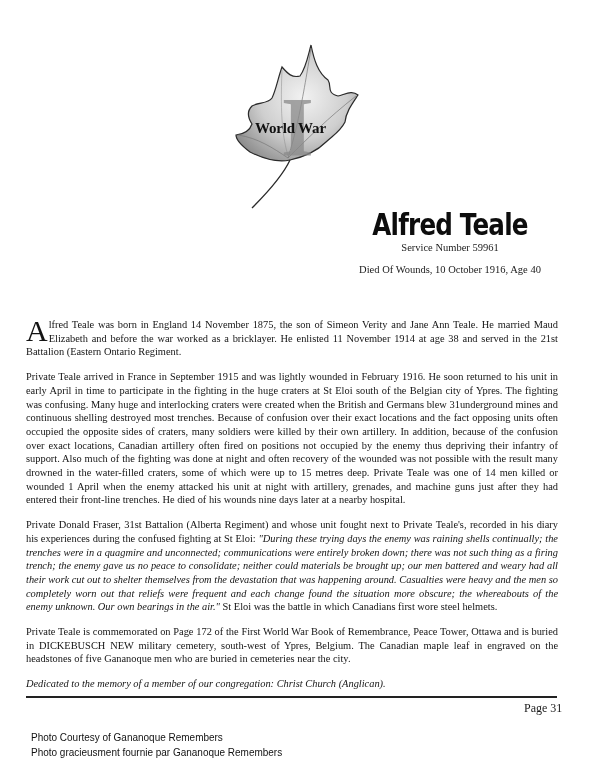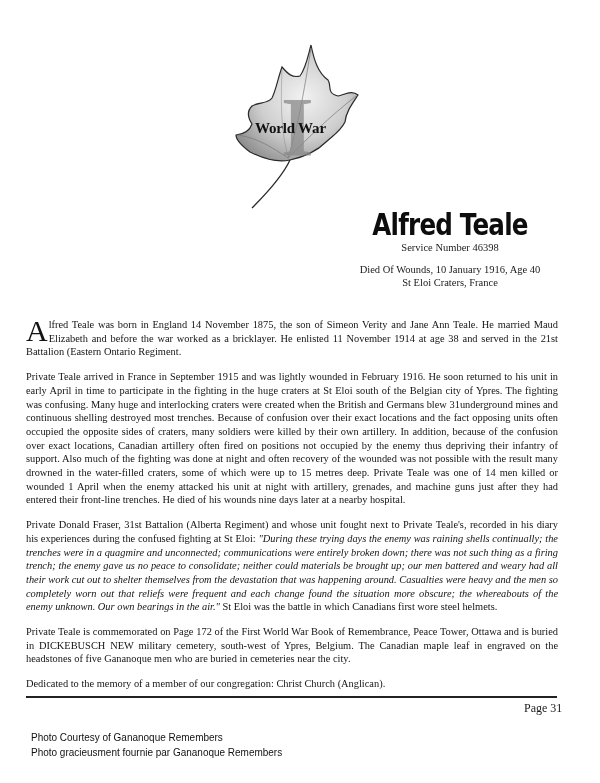--- a/index.html
+++ b/index.html
@@ -26,21 +26,21 @@
   .death { font-size: 10.5px; line-height: 13px; margin-top: 8px; }
   .body-text {
     position: absolute; left: 26px; top: 318px; width: 532px;
     font-size: 10.4px; line-height: 13.7px; text-align: justify; color: #141414;
   }
   .body-text p { margin: 0 0 11px 0; }
   .dropcap {
     float: left; font-size: 30px; line-height: 24px; margin: 1px 1px 0 0; font-weight: normal;
   }
   .quote { font-style: italic; }
-  .dedication { }
+  .dedication { font-style: italic; }
   .rule { position: absolute; left: 26px; top: 696px; width: 531px; height: 2px; background: #222; }
   .page-num { position: absolute; left: 524px; top: 701px; font-size: 12px; }
   .credits {
     position: absolute; left: 31px; top: 730px; font-family: "Liberation Sans", sans-serif;
     font-size: 10.5px; line-height: 15px; color: #111; transform: scaleX(0.95); transform-origin: left;
   }
 </style>
 </head>
 <body>
 
@@ -57,23 +57,22 @@
   <path d="M60 120 C66 100 72 80 83 10" fill="none" stroke="#777" stroke-width="0.7"></path>
   <path d="M60 120 C80 100 100 80 128 58" fill="none" stroke="#777" stroke-width="0.7"></path>
   <path d="M60 120 C45 110 30 100 10 97" fill="none" stroke="#777" stroke-width="0.7"></path>
   <path d="M60 118 C55 100 52 80 54 32" fill="none" stroke="#888" stroke-width="0.5"></path>
 </svg>
 <div class="roman-i">I</div>
 <div class="leaf-title">World War</div>
 
 <div class="header-block">
   <div class="name">Alfred Teale</div>
-  <div class="service">Service Number 46398</div>
-  <div class="death">Died Of Wounds, 10 January 1916, Age 40</div>
-  <div class="rank">St Eloi Craters, France</div>
+  <div class="service">Service Number 59961</div>
+  <div class="death">Died Of Wounds, 10 October 1916, Age 40</div>
 </div>
 
 <div class="body-text">
   <p>
     <span class="dropcap">A</span><span>lfred Teale was born in England 14 November 1875, the son of Simeon Verity and Jane Ann Teale. He married Maud Elizabeth and before the war worked as a bricklayer. He enlisted 11 November 1914 at age 38 and served in the 21st Battalion (Eastern Ontario Regiment.</span>
   </p>
   <p>Private Teale arrived in France in September 1915 and was lightly wounded in February 1916. He soon returned to his unit in early April in time to participate in the fighting in the huge craters at St Eloi south of the Belgian city of Ypres. The fighting was confusing. Many huge and interlocking craters were created when the British and Germans blew 31underground mines and continuous shelling destroyed most trenches. Because of confusion over their exact locations and the fact opposing units often occupied the opposite sides of craters, many soldiers were killed by their own artillery. In addition, because of the confusion over exact locations, Canadian artillery often fired on positions not occupied by the enemy thus depriving their infantry of support.   Also much of the fighting was done at night and often recovery of the wounded was not possible with the result many drowned in the water-filled craters, some of which were up to 15 metres deep. Private Teale was one of 14 men killed or wounded 1 April when the enemy attacked his unit at night with artillery, grenades, and machine guns just after they had entered their front-line trenches. He died of his wounds nine days later at a nearby hospital.</p>
   <p><span>Private Donald Fraser, 31st Battalion (Alberta Regiment) and whose unit fought next to Private Teale's, recorded in his diary his experiences during the confused fighting at St Eloi: </span><span class="quote">"During these trying days the enemy was raining shells continually; the trenches were in a quagmire and unconnected; communications were entirely broken down; there was not such thing as a firing trench; the enemy gave us no peace to consolidate; neither could materials be brought up; our men battered and weary had all their work cut out to shelter themselves from the devastation that was happening around. Casualties were heavy and the men so completely worn out that reliefs were frequent and each change found the situation more obscure; the whereabouts of the enemy unknown. Our own bearings in the air."</span><span> St Eloi was the battle in which Canadians first wore steel helmets.</span></p>
   <p>Private Teale is commemorated on Page 172 of the First World War Book of Remembrance, Peace Tower, Ottawa and is buried in DICKEBUSCH NEW military cemetery, south-west of Ypres, Belgium. The Canadian maple leaf in engraved on the headstones of five Gananoque men who are buried in cemeteries near the city.</p>
   <p class="dedication">Dedicated to the memory of a member of our congregation: Christ Church (Anglican).</p>

